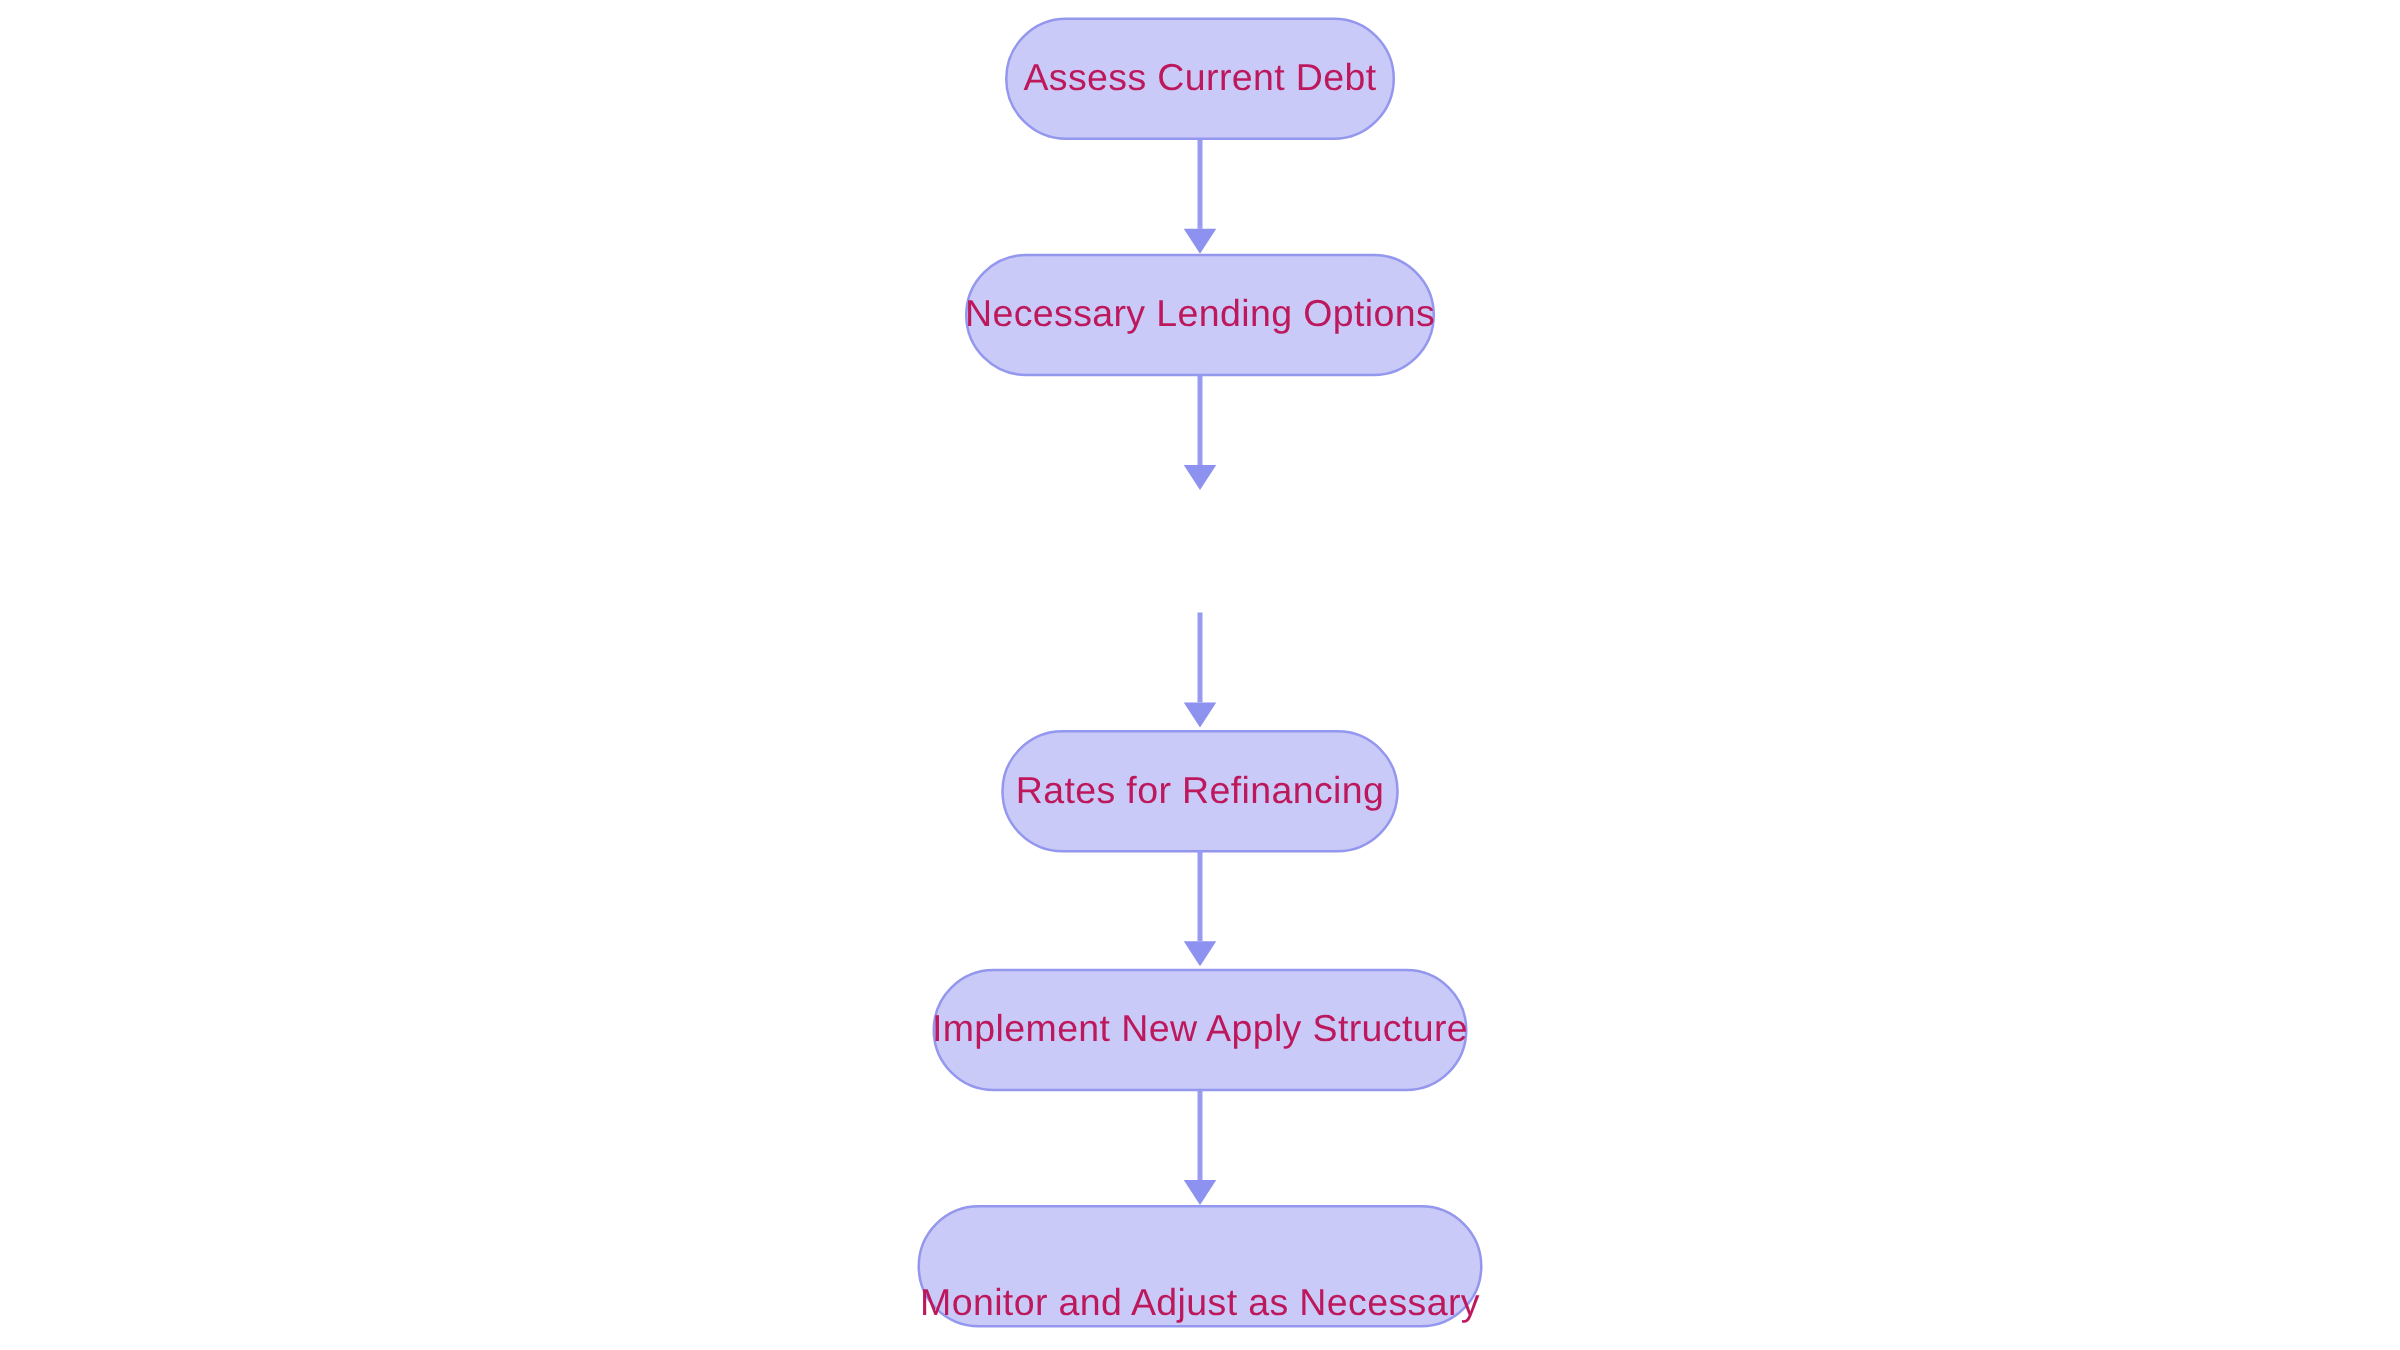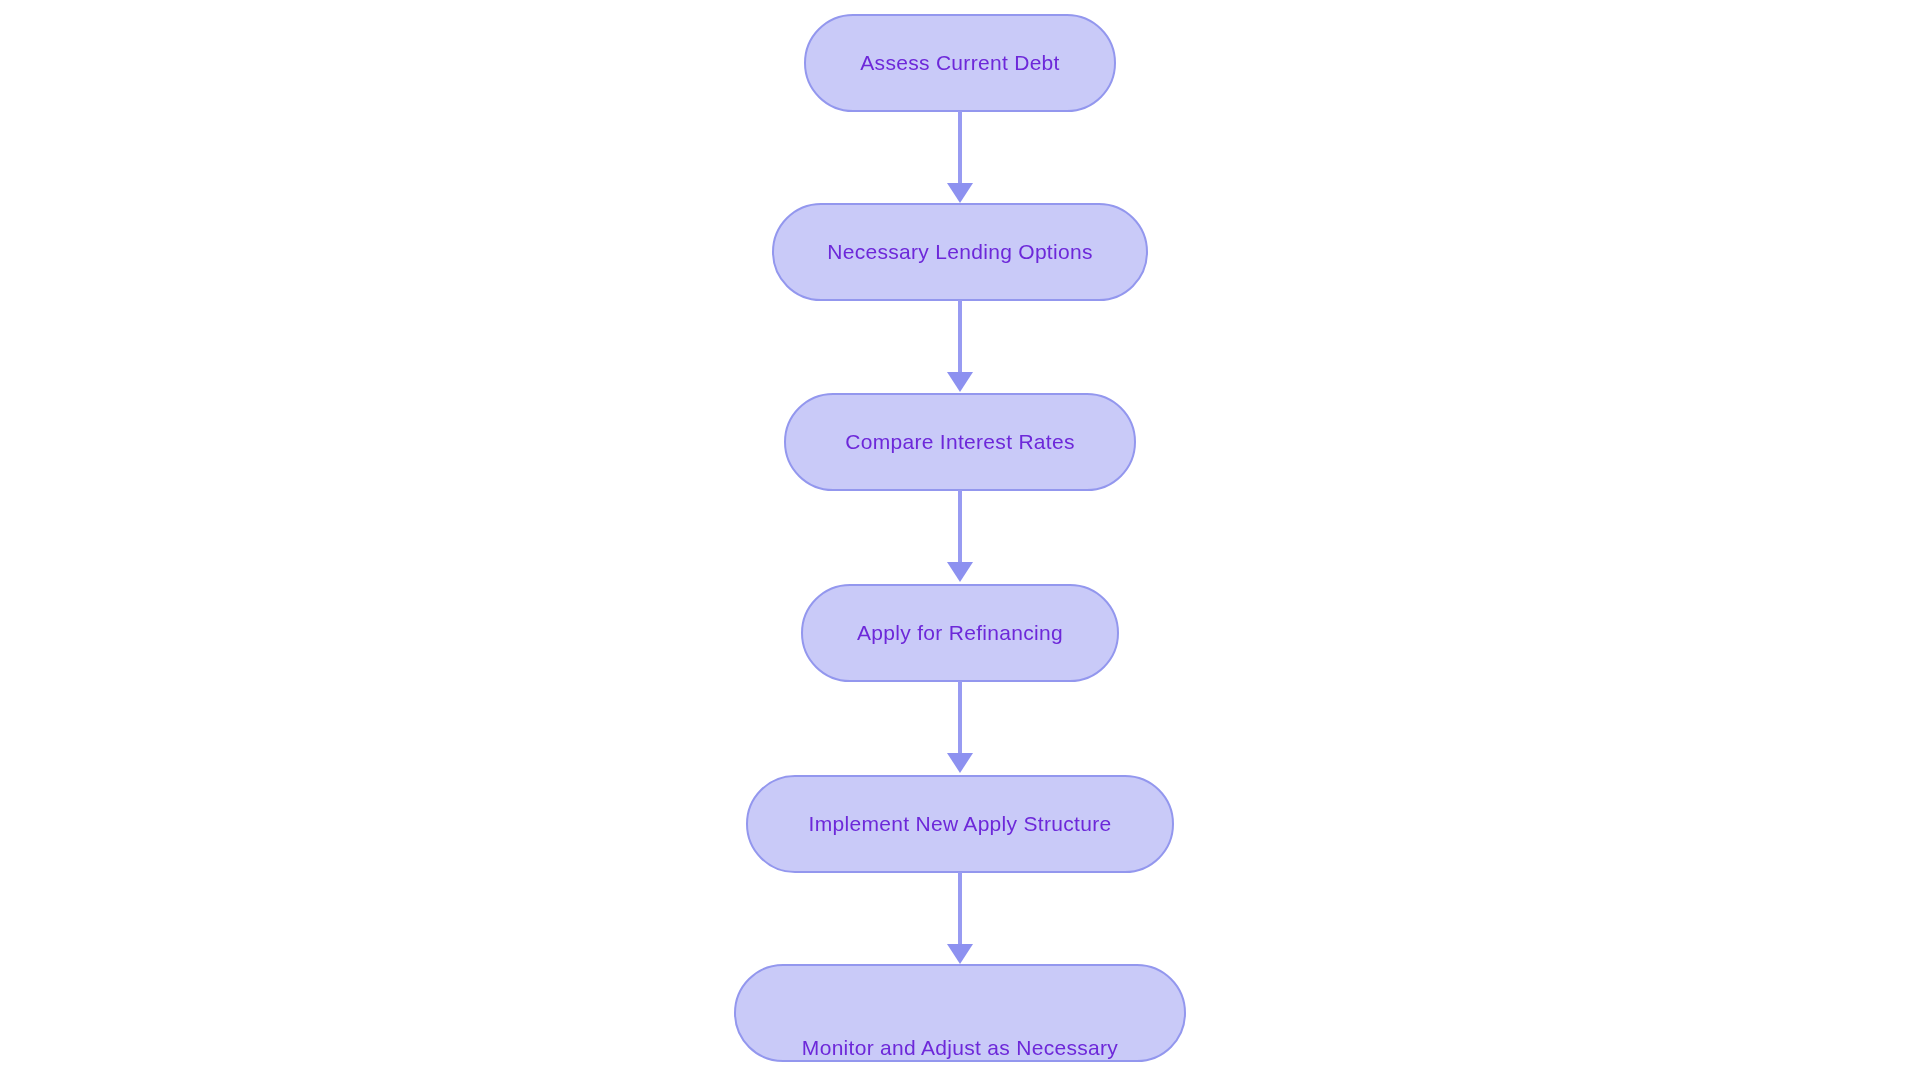--- a/index.html
+++ b/index.html
@@ -23,22 +23,22 @@
     box-sizing: border-box;
     background: #c9caf8;
     border: 2px solid #9397ee;
     border-radius: 50px;
     display: flex;
     align-items: center;
     justify-content: center;
     white-space: nowrap;
   }
   .flow-node .node-label {
-    color: #6d28d9;
-    font-size: 21px;
+    color: #be185d;
+    font-size: 30px;
     font-weight: 400;
     letter-spacing: 0.3px;
   }
   .node-1 { top: 14px;  width: 312px; }
   .node-2 { top: 203px; width: 376px; }
   .node-3 { top: 393px; width: 352px; }
   .node-4 { top: 584px; width: 318px; }
   .node-5 { top: 775px; width: 428px; }
   .node-6 { top: 964px; width: 452px; align-items: flex-end; }
 
@@ -86,31 +86,28 @@
 
   <div class="flow-node node-2">
     <span class="node-label">Necessary Lending Options</span>
   </div>
 
   <div class="flow-arrow arrow-2">
     <div class="arrow-line"></div>
     <div class="arrow-head"></div>
   </div>
 
-  <div class="flow-node node-3">
-    <span class="node-label">Compare Interest Rates</span>
-  </div>
 
   <div class="flow-arrow arrow-3">
     <div class="arrow-line"></div>
     <div class="arrow-head"></div>
   </div>
 
   <div class="flow-node node-4">
-    <span class="node-label">Apply for Refinancing</span>
+    <span class="node-label">Rates for Refinancing</span>
   </div>
 
   <div class="flow-arrow arrow-4">
     <div class="arrow-line"></div>
     <div class="arrow-head"></div>
   </div>
 
   <div class="flow-node node-5">
     <span class="node-label">Implement New Apply Structure</span>
   </div>

